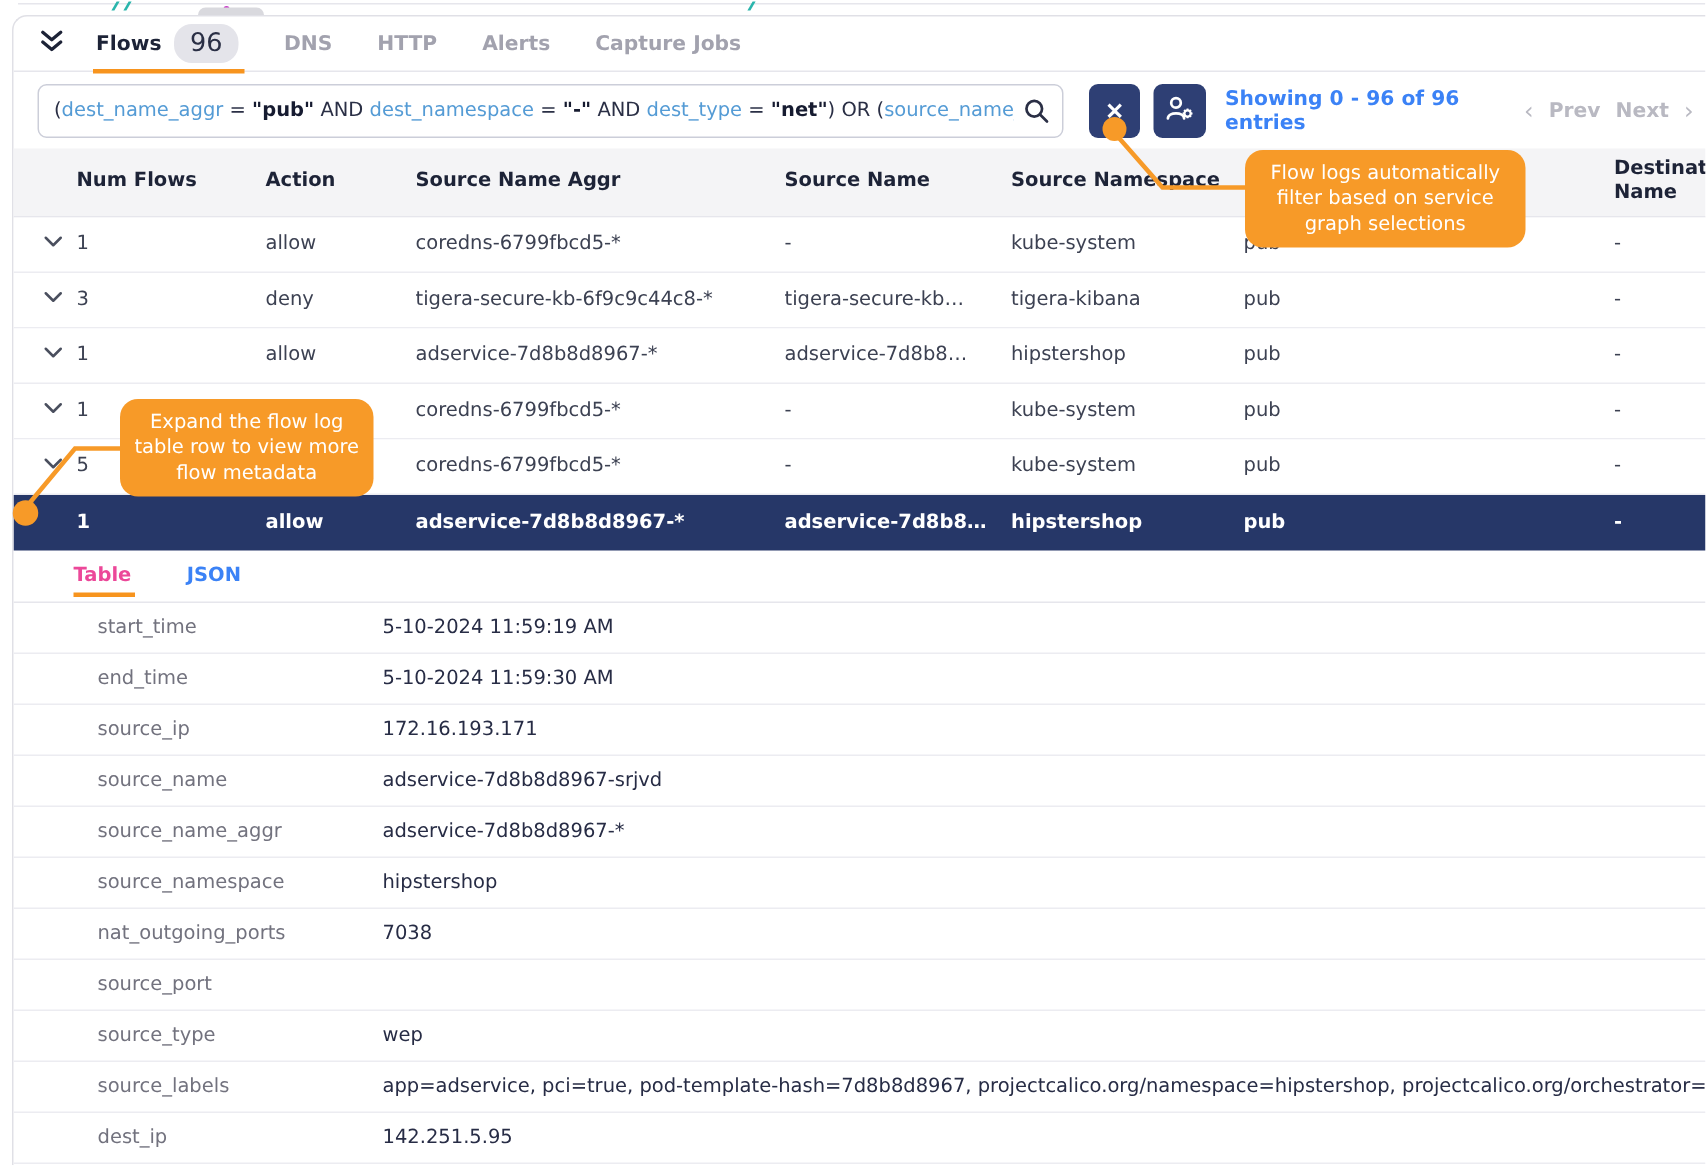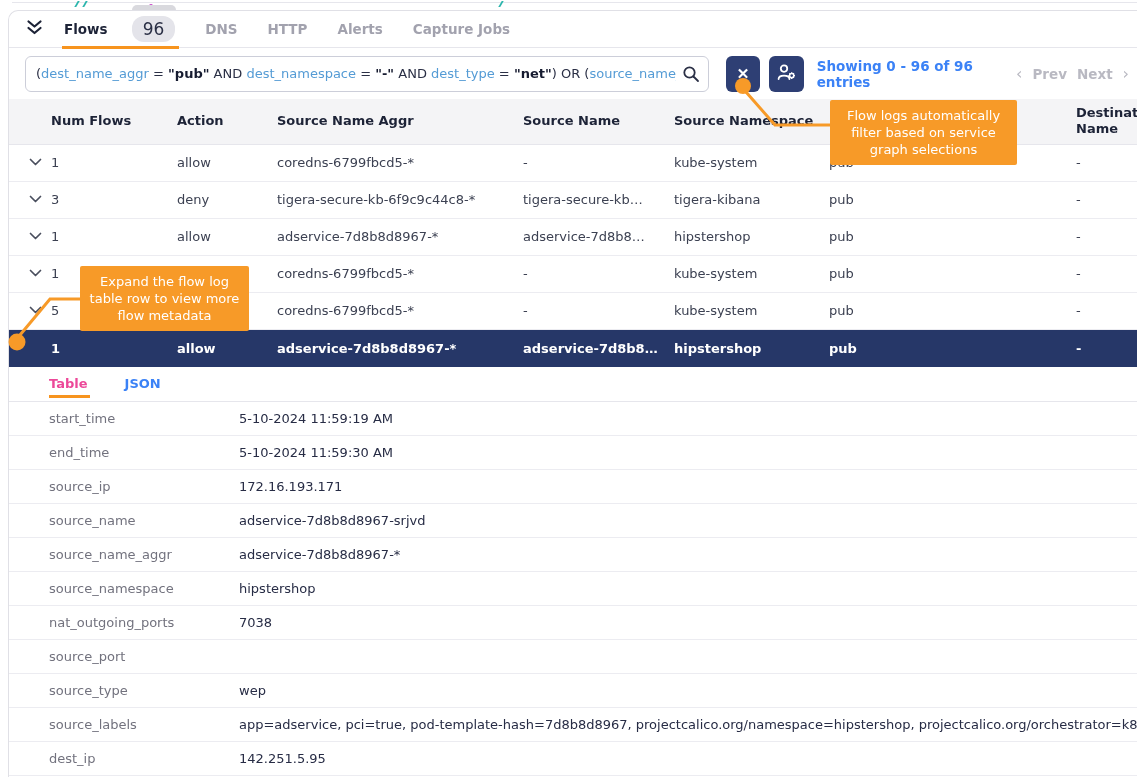--- a/index.html
+++ b/index.html
@@ -21,21 +21,21 @@
   .panel {
     position:absolute; left:8px; top:10px; width:1131px; height:767px;
     background:#fff; border-left:1px solid #e0e0e6; border-top:1px solid #e0e0e6;
     border-top-left-radius:10px; overflow:hidden;
   }
 
   
   .tabbar { position:relative; height:37px; display:flex; align-items:center;
     padding-left:16px; border-bottom:1px solid #e6e6ec; }
   .collapse-btn { display:flex; align-items:center; margin-right:20px; cursor:pointer; }
-  .tab { position:relative; height:37px; display:flex; align-items:center; gap:24px;
+  .tab { position:relative; height:37px; display:flex; align-items:center; gap:8px;
     margin-right:30px; font-size:13.5px; font-weight:bold; color:#a2a2ae; cursor:pointer;text-align:center; }
   .tab.active { color:#1d2337; }
   .tab.active::after { content:""; position:absolute; left:-2px; right:-4px; bottom:-1px;
     height:3px; background:#f7941e; }
   .badge { background:#e4e4ea; color:#2a2f45; font-size:17px; font-weight:normal;
     border-radius:12px; padding:3px 11px; }
 
   
   .filterrow { position:relative; height:51px; display:flex; align-items:center; padding-left:16px; }
   .query-box { position:relative; width:733px; height:36px; border:1px solid #ccced9;
@@ -70,26 +70,26 @@
   
   .dtabs { height:35px; display:flex; align-items:center; gap:37px; padding-left:40px;
     border-bottom:1px solid #e6e6ec; }
   .dtab { position:relative; height:35px; display:flex; align-items:center;
     font-size:13px; font-weight:bold; color:#3b82f6; cursor:pointer; }
   .dtab.active { color:#ec4899; }
   .dtab.active::after { content:""; position:absolute; left:0; right:-2px; bottom:3px;
     height:3px; background:#f7941e; }
   .krow { height:34px; display:flex; align-items:center; padding-left:40px;
     border-bottom:1px solid #ececf1; font-size:13px; }
-  .kkey { width:190px; flex:none; color:#72727e; }
+  .kkey { width:190px; flex:none; color:#72727e;margin-left:16px; }
   .kval { color:#272c45; white-space:nowrap; overflow:hidden; flex:1; }
 
   
   .tooltip { position:absolute; background:#f79a28; color:#fff; text-align:center;
-    font-size:13px; line-height:17px; padding:7px 9px; border-radius:2px; z-index:30; }
+    font-size:13px; line-height:17px; padding:7px 9px; border-radius:12px; z-index:30; }
   .tooltip-1 { left:830px; top:100px; width:187px; }
   .tooltip-2 { left:80px; top:266px; width:169px; }
   .overlay-svg { position:absolute; left:0; top:0; width:1137px; height:777px;
     z-index:25; pointer-events:none; }
 </style>
 </head>
 <body>
 
 <div class="page">
 

